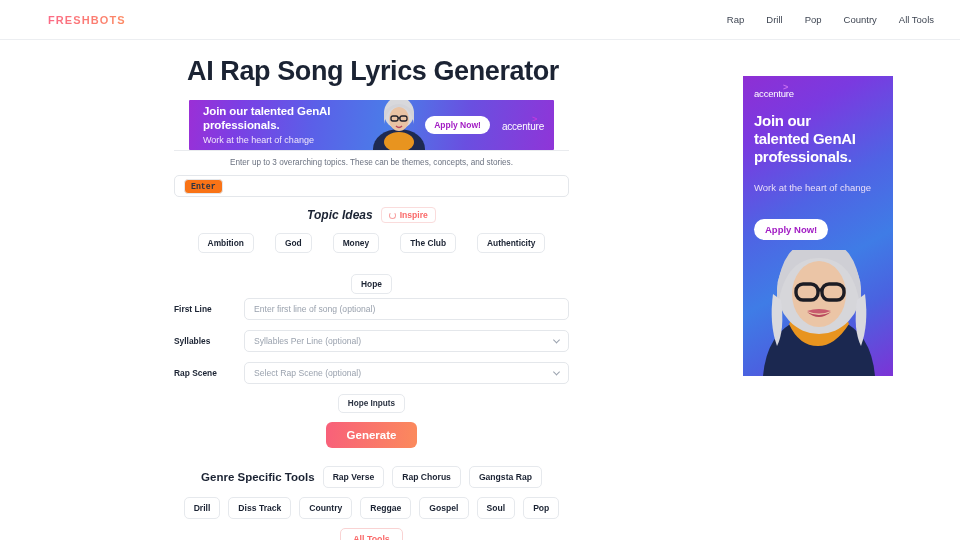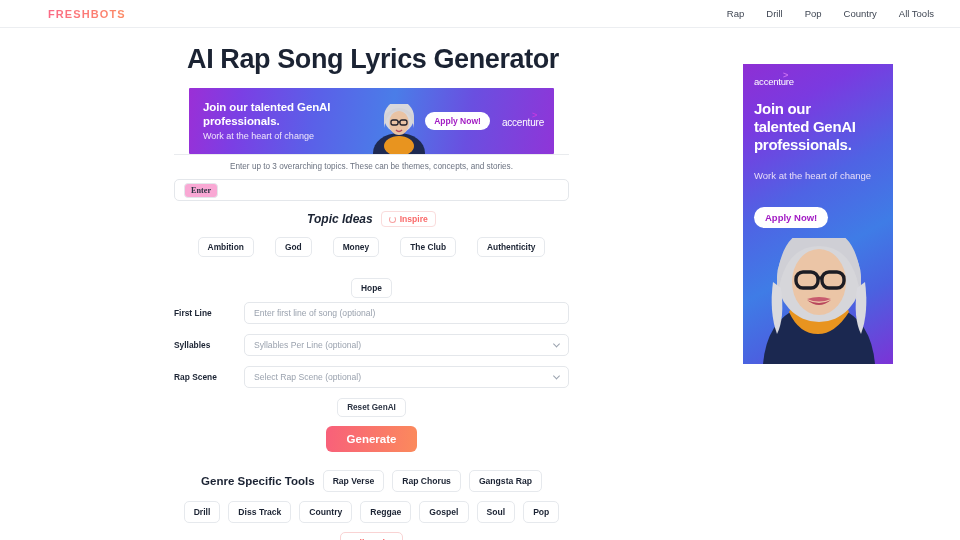--- a/index.html
+++ b/index.html
@@ -6,21 +6,21 @@
   html, body {
     width: 960px; height: 540px;
     overflow: hidden;
     background: #ffffff;
     font-family: "Liberation Sans", sans-serif;
     color: #1f2937;
   }
 
   
   .header {
-    height: 28px;
+    height: 40px;
     display: flex;
     align-items: center;
     justify-content: space-between;
     padding: 0 26px 0 48px;
     border-bottom: 1px solid #eceef1;
     background: #fff;
   }
   .logo {
     font-size: 11px;
     font-weight: bold;
@@ -51,21 +51,21 @@
     font-weight: bold;
     color: #1b2333;
     letter-spacing: -0.4px;
     margin-top: 16px;
     padding-left: 3px;
   }
 
   
   .banner-wrap { display: flex; justify-content: center; margin-top: 13px; }
   .banner {
-    width: 365px; height: 66px;
+    width: 365px; height: 50px;
     position: relative;
     overflow: hidden;
     border-radius: 1px;
     background: linear-gradient(100deg,#9b2fd6 0%, #7b3fe4 14%, #5b5fe8 34%, #4a7de8 55%, #6a4fe0 76%, #8f35d8 100%);
     display: flex; align-items: center;
   }
   .banner-text { padding-left: 14px; z-index: 3; }
   .banner-h {
     color: #fff; font-size: 11.5px; font-weight: bold;
     line-height: 13.5px; letter-spacing: -0.1px;
@@ -120,23 +120,23 @@
   }
   .topic-input {
     flex: 1; border: none; outline: none;
     font-size: 8.6px; color: #374151;
     font-family: "Liberation Sans", sans-serif;
     background: transparent;
   }
   .topic-input::placeholder { color: #9aa2ae; }
   .enter-btn {
     font-size: 8.2px; font-weight: bold; color: #2c3443;
-    background: #f9a8d4; border: 1px solid #e4e7eb; border-radius: 4px;
+    background: #f97316; border: 1px solid #e4e7eb; border-radius: 4px;
     padding: 2px 6px; cursor: pointer;
-    font-family: Liberation Serif, serif;
+    font-family: Liberation Mono, monospace;
   }
 
   
   .ideas-head {
     display: flex; align-items: center; justify-content: center;
     gap: 8px; margin-top: 10px;
   }
   .ideas-label { font-size: 12px; font-weight: bold; color: #1b2333; font-style: italic; }
   .inspire-btn {
     display: flex; align-items: center; gap: 4px;
@@ -373,21 +373,21 @@
           <div class="field-label">Rap Scene</div>
           <div class="field-ctl">
             <span>Select Rap Scene (optional)</span>
             <span class="chev"></span>
           </div>
         </div>
 
       </div>
 
       <div class="reset-wrap">
-        <button class="reset-btn">Reset GenAI</button>
+        <button class="reset-btn">Hope Inputs</button>
       </div>
 
       <div class="gen-wrap">
         <button class="generate-btn">Generate</button>
       </div>
     </div>
 
     <div class="genre-block">
       <div class="genre-row1">
         <span class="genre-title">Genre Specific Tools</span>

